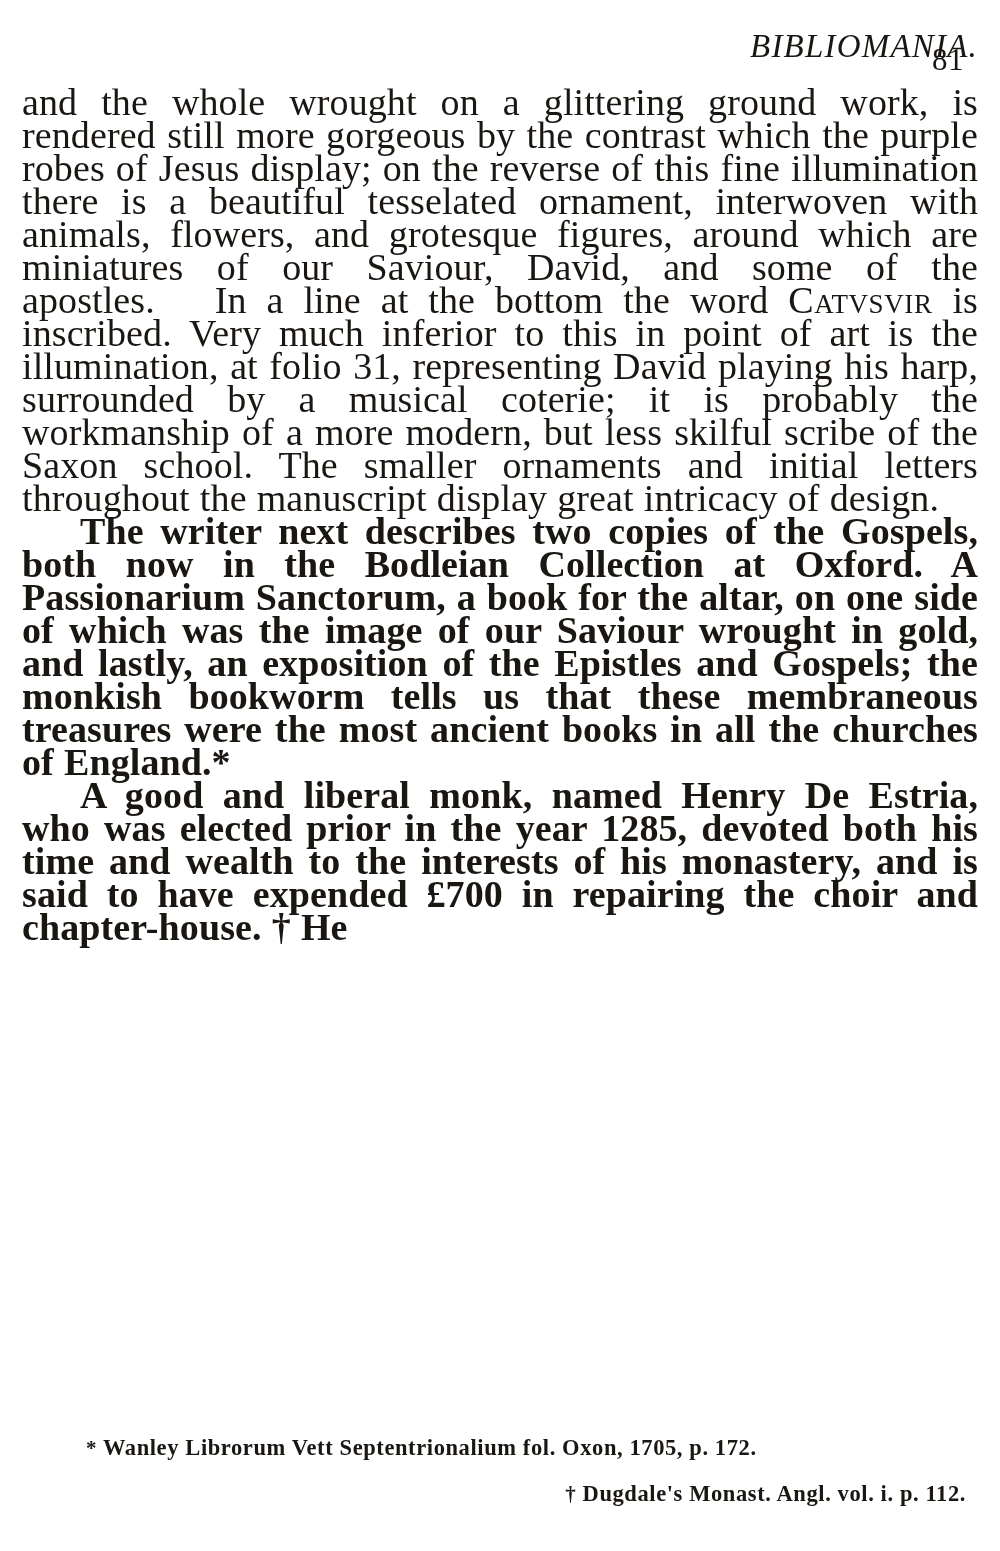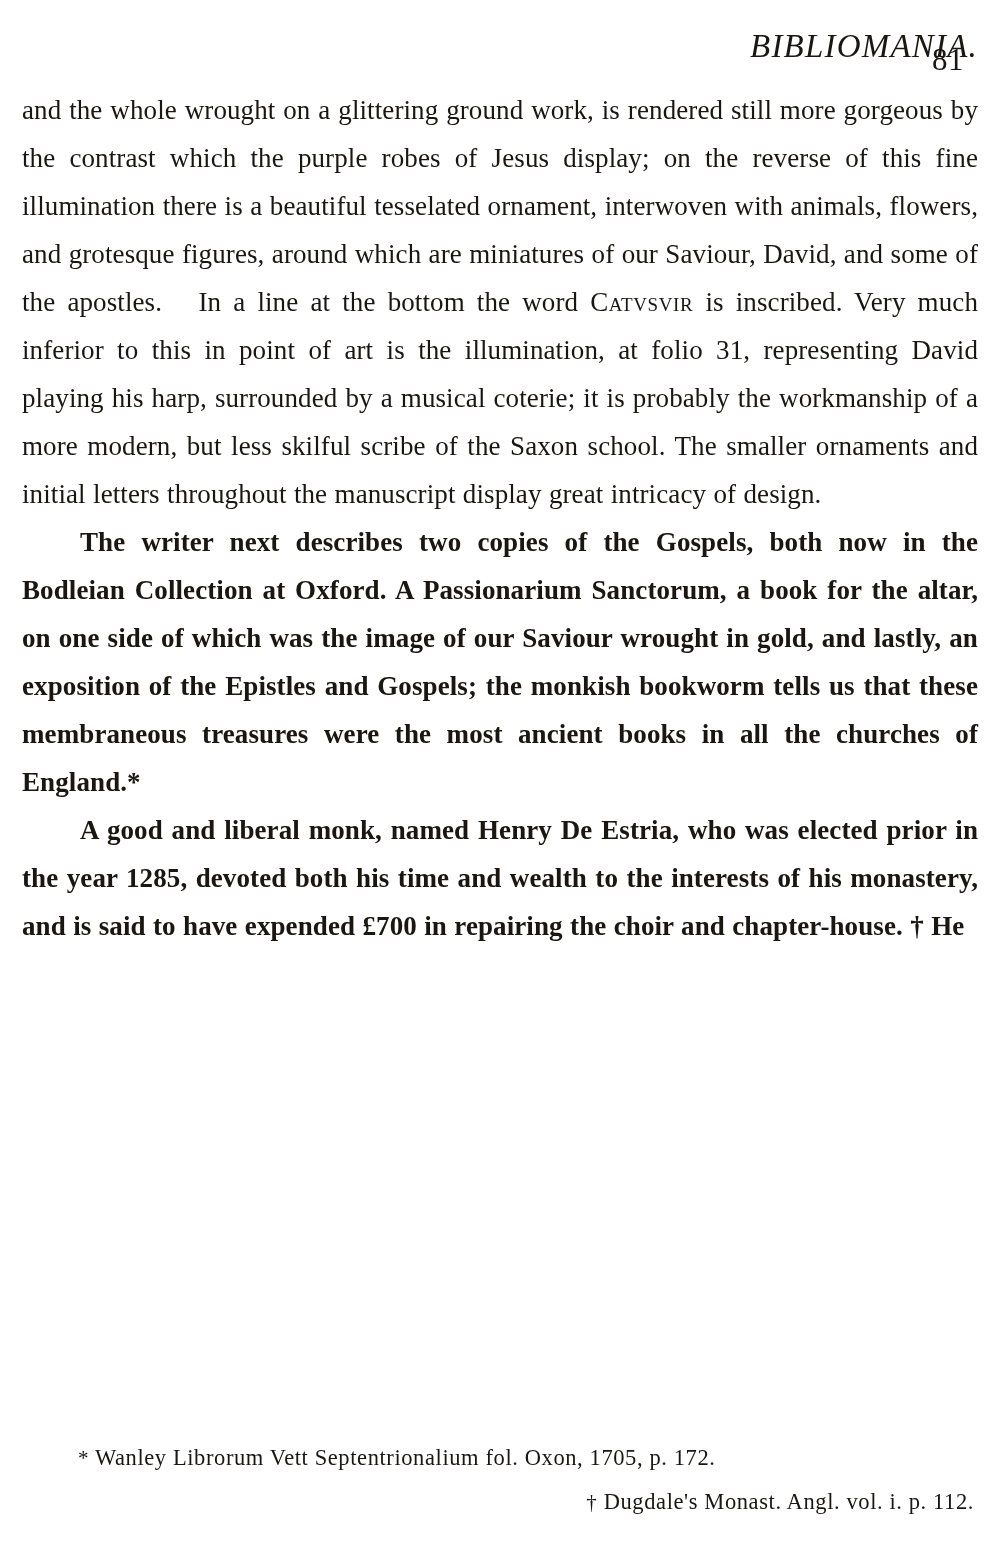--- a/index.html
+++ b/index.html
@@ -40,22 +40,22 @@
   }
   .folio {
     position: absolute;
     right: 14px;
     bottom: 2px;
     font-size: 31px;
     letter-spacing: 0.5px;
   }
   
   .body-text {
-    font-size: 27px;
-    line-height: 48px;
+    font-size: 38px;
+    line-height: 33px;
     text-align: justify;
     text-justify: inter-word;
     letter-spacing: 0.1px;
     word-spacing: 0.5px;
   }
   .body-text p {
     margin: 0;
   }
   .body-text p.indent {
     text-indent: 58px;
@@ -69,21 +69,22 @@
   .footnotes {
     position: absolute;
     left: 22px;
     right: 22px;
     bottom: 28px;
     font-size: 22.5px;
     line-height: 33px;
     letter-spacing: 0.6px;
   }
   .footnotes p {
-    margin: 4px;
+    margin: 12px;
+    font-weight: bold;
   }
   .fn-first {
     text-indent: 52px;
   }
   .fn-second {
     text-indent: 52px;
     margin-top: 10px !important;
     text-align: right;
   }
   .fn-mark {

